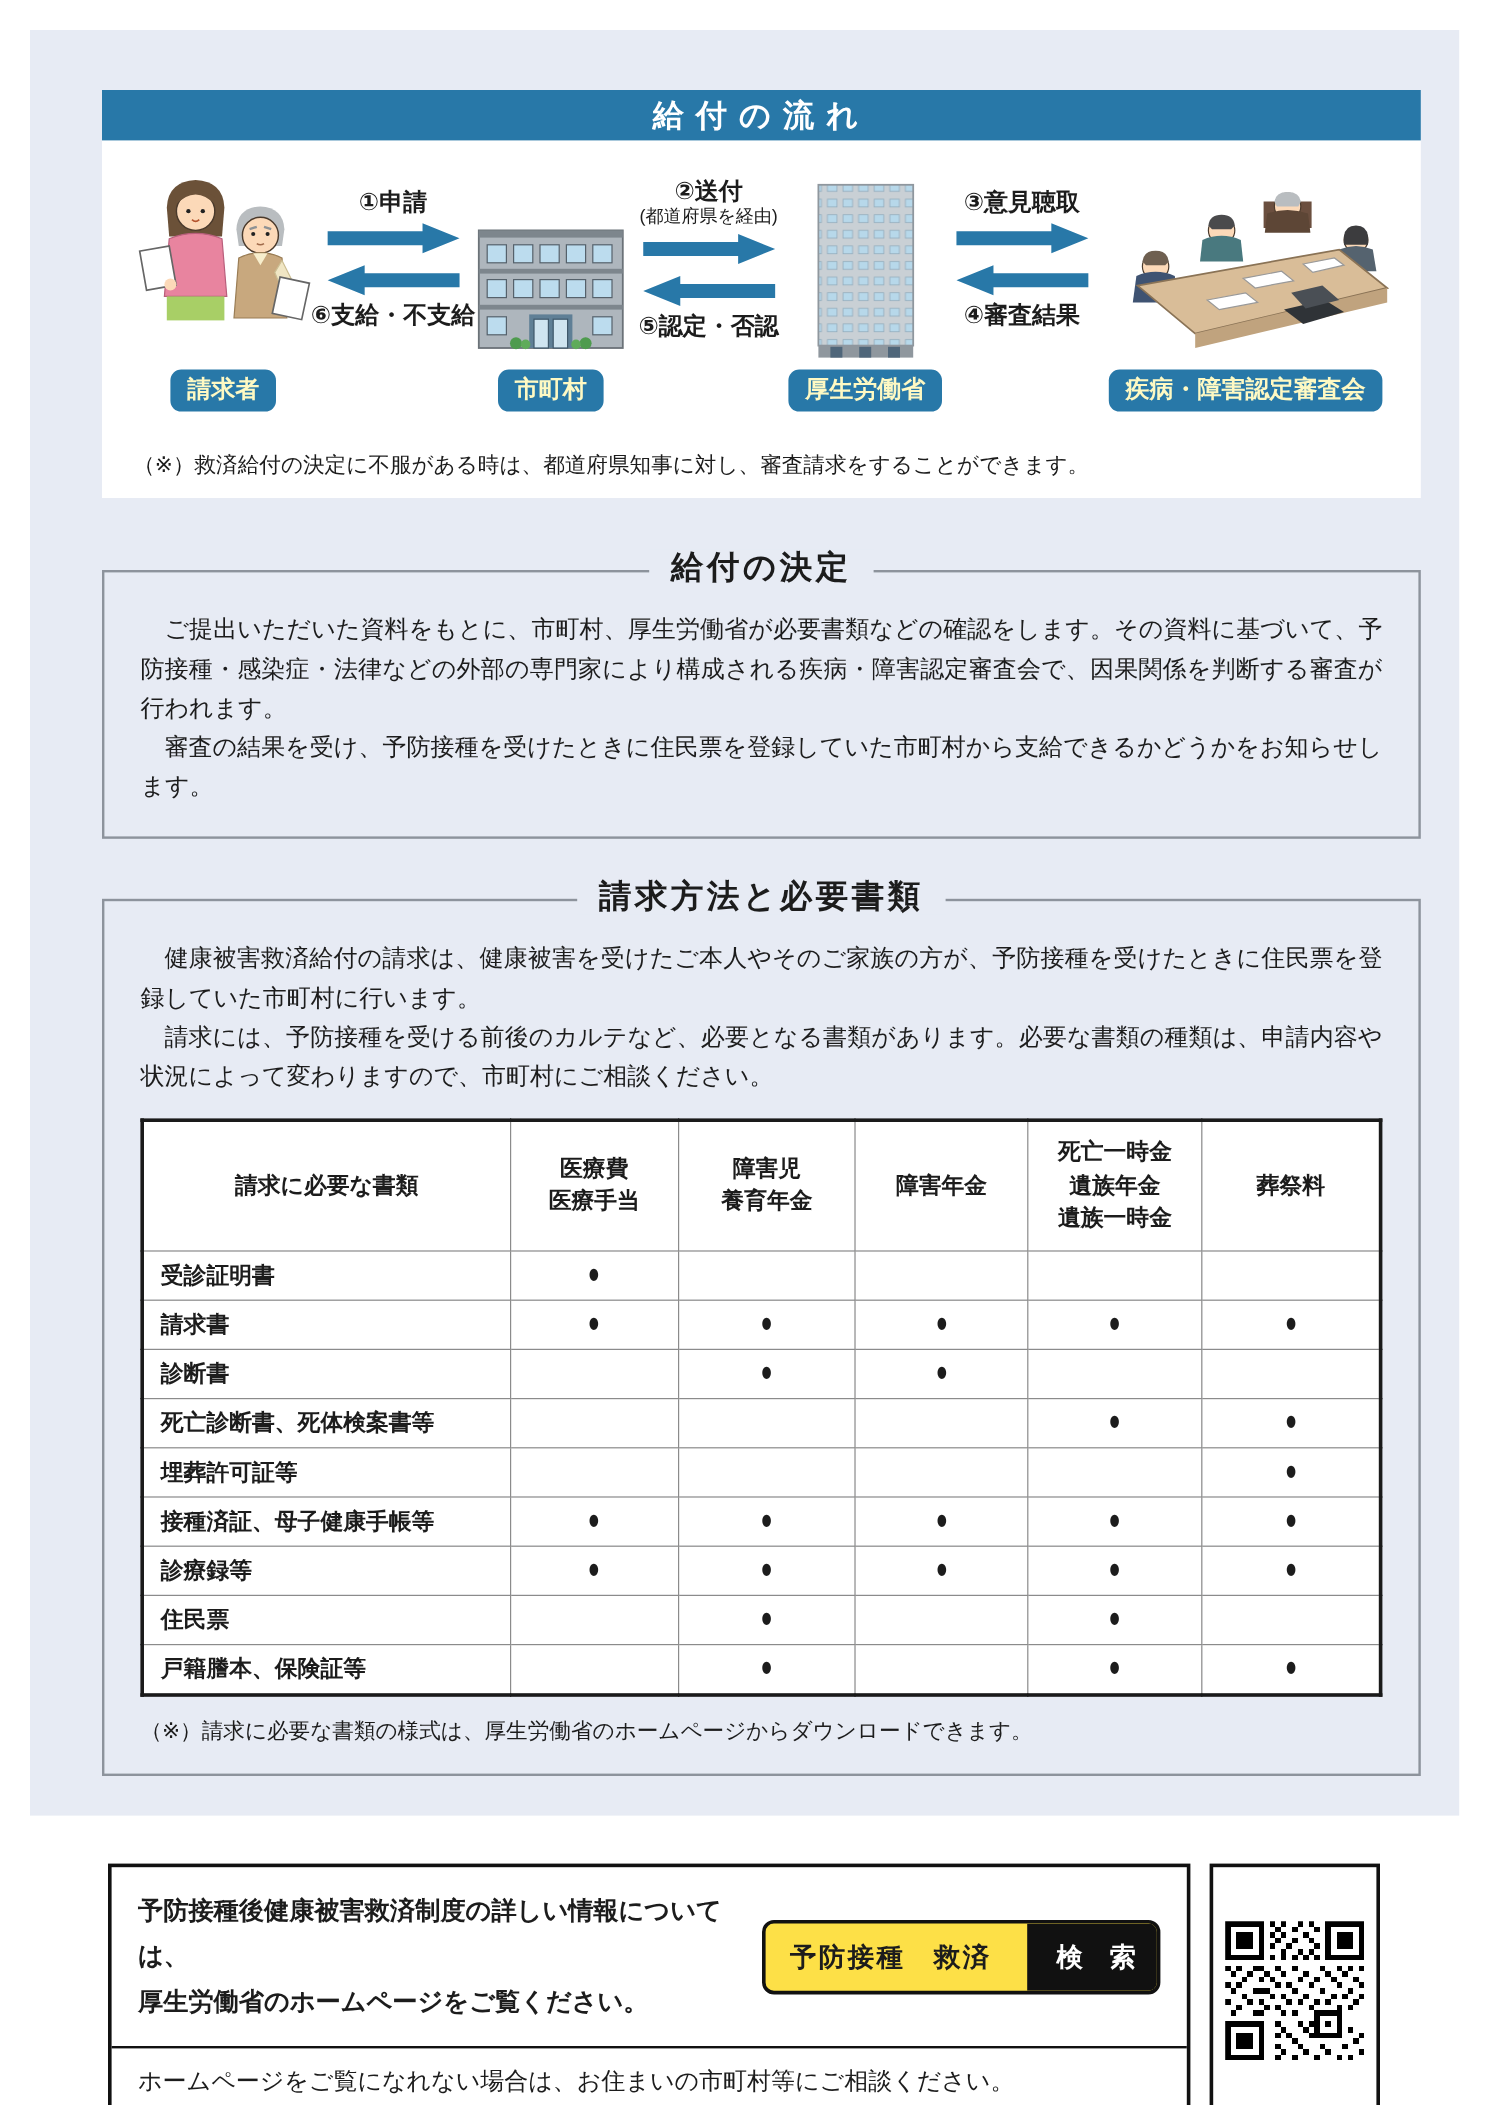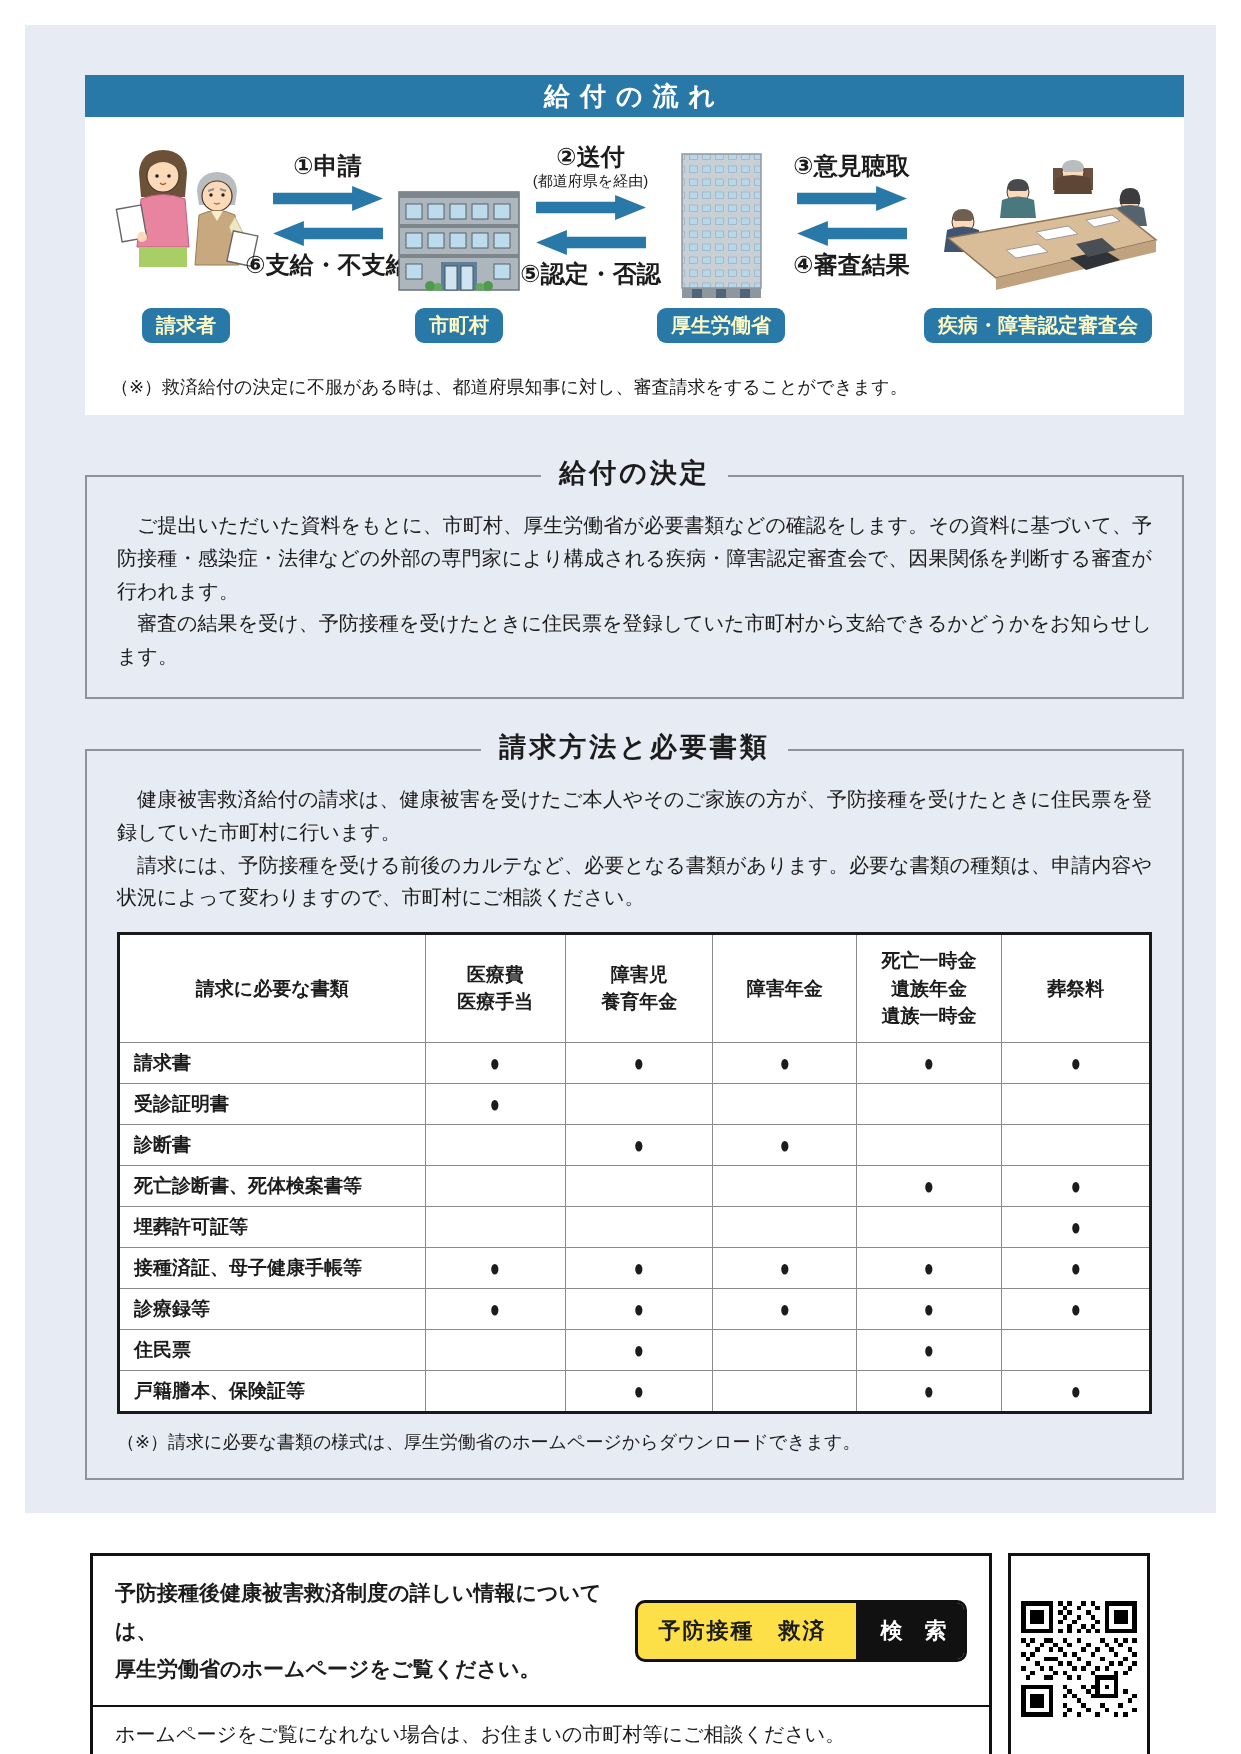--- a/index.html
+++ b/index.html
@@ -24,21 +24,21 @@
   .flow-row{display:flex; justify-content:space-between; min-height:208px;}
   .entity{display:flex; flex-direction:column; align-items:center; justify-content:flex-end;}
   .badge{
     background:var(--accent); color:#fef9c3; font-weight:bold; font-size:20px;
     padding:5px 14px 6px 14px; border-radius:9px; margin-top:8px; white-space:nowrap; line-height:1.2;
   }
   .arrow-group{
     flex:1; display:flex; flex-direction:column; align-items:center; justify-content:center;
     margin-bottom:46px; padding:0 4px; min-width:118px;
   }
-  .arrow-label{font-weight:bold; font-size:24px; white-space:nowrap; text-align:center; line-height:1.2;}
+  .arrow-label{font-weight:bold; font-size:20px; white-space:nowrap; text-align:center; line-height:1.2;}
   .arrow-sub{font-size:15px; font-weight:normal; white-space:nowrap; text-align:center; line-height:1.2;}
   .arrow-svg{display:block; width:118px; height:27px; margin:4px 0;}
   .flow-note{font-size:18px; margin-top:32px;}
 
   
   .section-box{
     border:2px solid #8d939c; margin-top:60px; position:relative;
     padding:32px 30px 24px 30px;
   }
   .section-box.second{margin-top:50px;}
@@ -266,34 +266,34 @@
 養育年金</th>
               <th>障害年金</th>
               <th>死亡一時金
 遺族年金
 遺族一時金</th>
               <th>葬祭料</th>
             </tr>
         </thead>
         <tbody>
             <tr>
+              <td class="doc-label">受診証明書</td>
+              <td class="mark-cell"><span class="mark">●</span></td>
+              <td class="mark-cell"></td>
+              <td class="mark-cell"></td>
+              <td class="mark-cell"></td>
+              <td class="mark-cell"></td>
+            </tr>
+            <tr>
               <td class="doc-label">請求書</td>
               <td class="mark-cell"><span class="mark">●</span></td>
               <td class="mark-cell"><span class="mark">●</span></td>
               <td class="mark-cell"><span class="mark">●</span></td>
               <td class="mark-cell"><span class="mark">●</span></td>
               <td class="mark-cell"><span class="mark">●</span></td>
-            </tr>
-            <tr>
-              <td class="doc-label">受診証明書</td>
-              <td class="mark-cell"><span class="mark">●</span></td>
-              <td class="mark-cell"></td>
-              <td class="mark-cell"></td>
-              <td class="mark-cell"></td>
-              <td class="mark-cell"></td>
             </tr>
             <tr>
               <td class="doc-label">診断書</td>
               <td class="mark-cell"></td>
               <td class="mark-cell"><span class="mark">●</span></td>
               <td class="mark-cell"><span class="mark">●</span></td>
               <td class="mark-cell"></td>
               <td class="mark-cell"></td>
             </tr>
             <tr>

